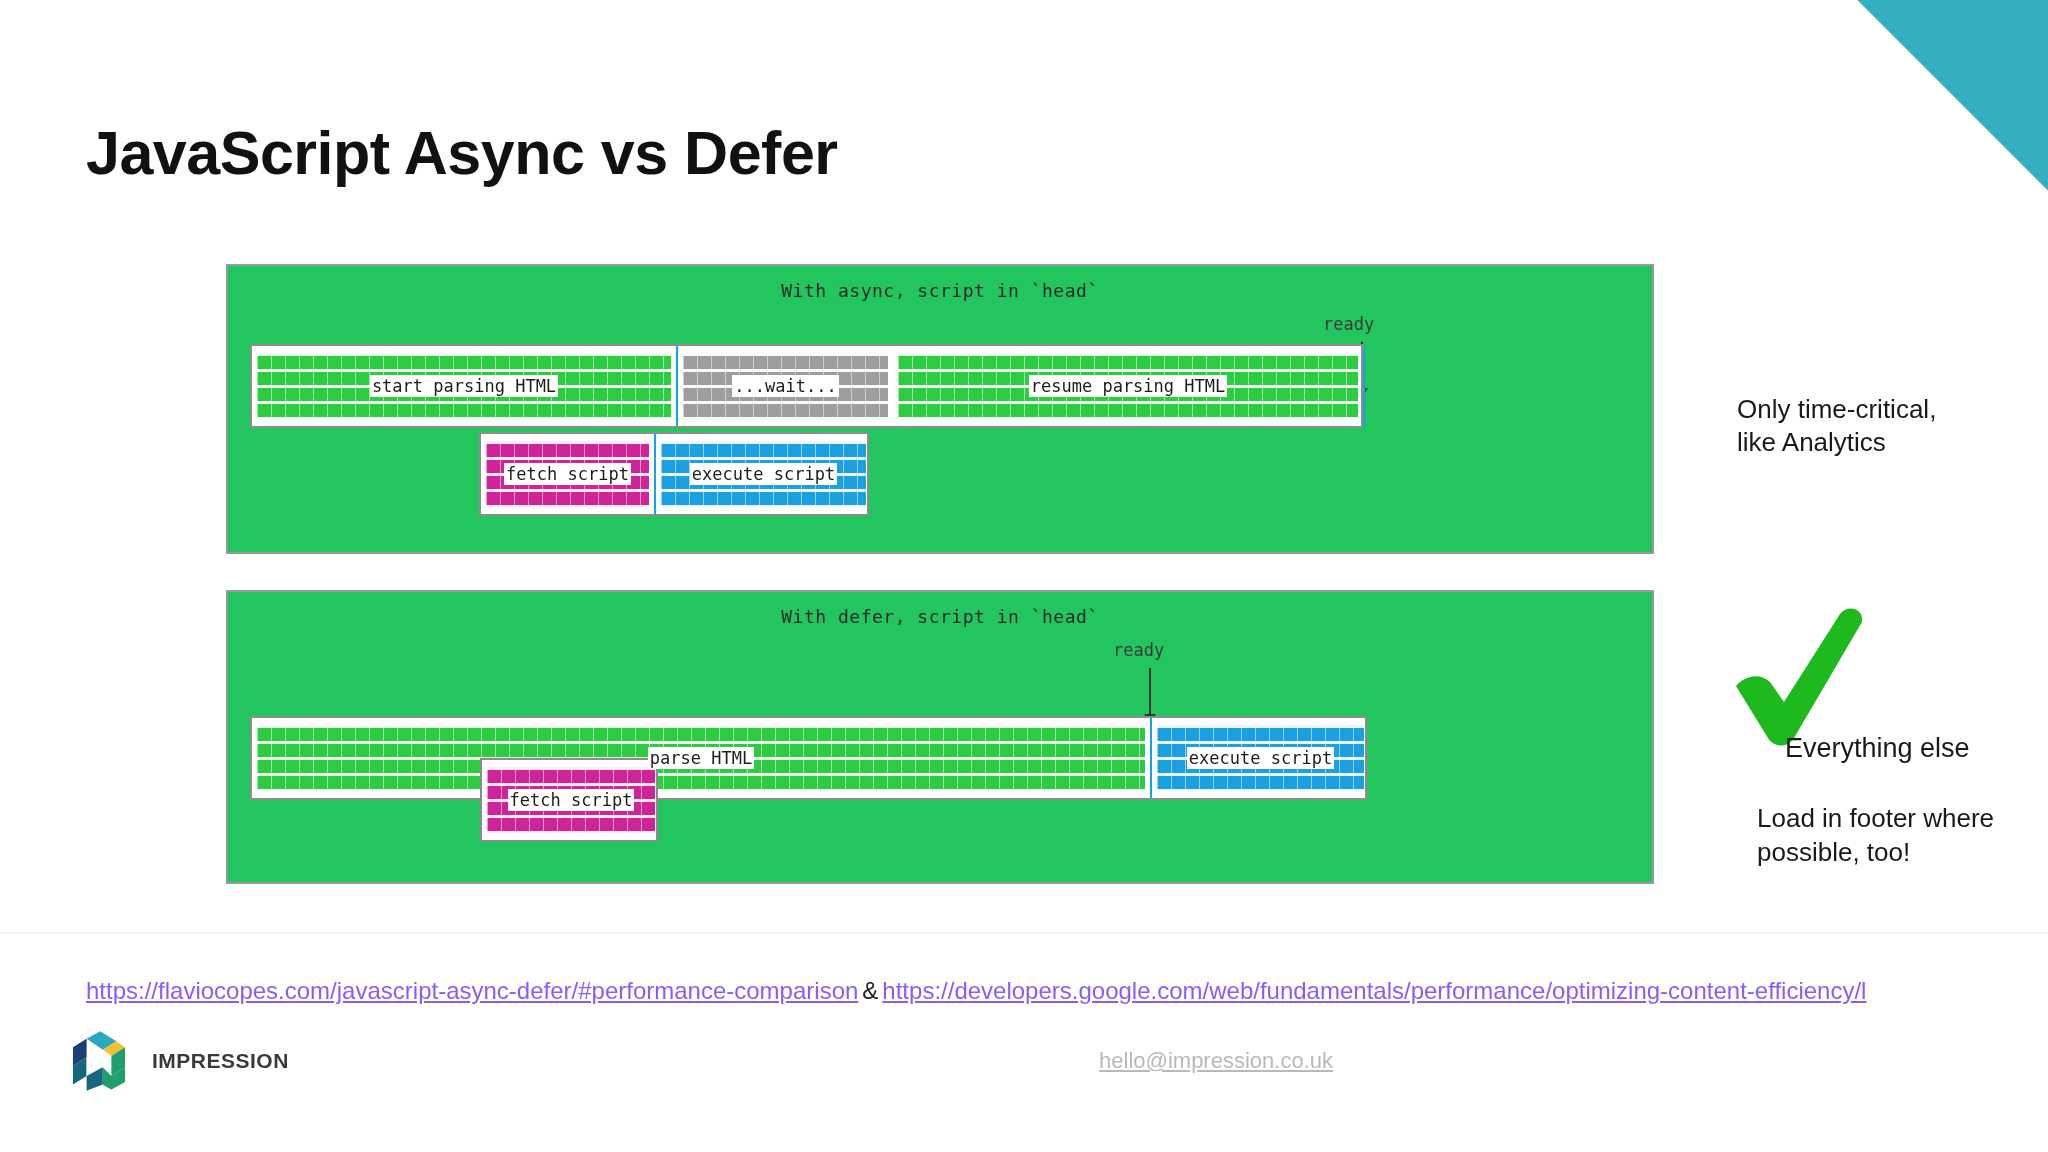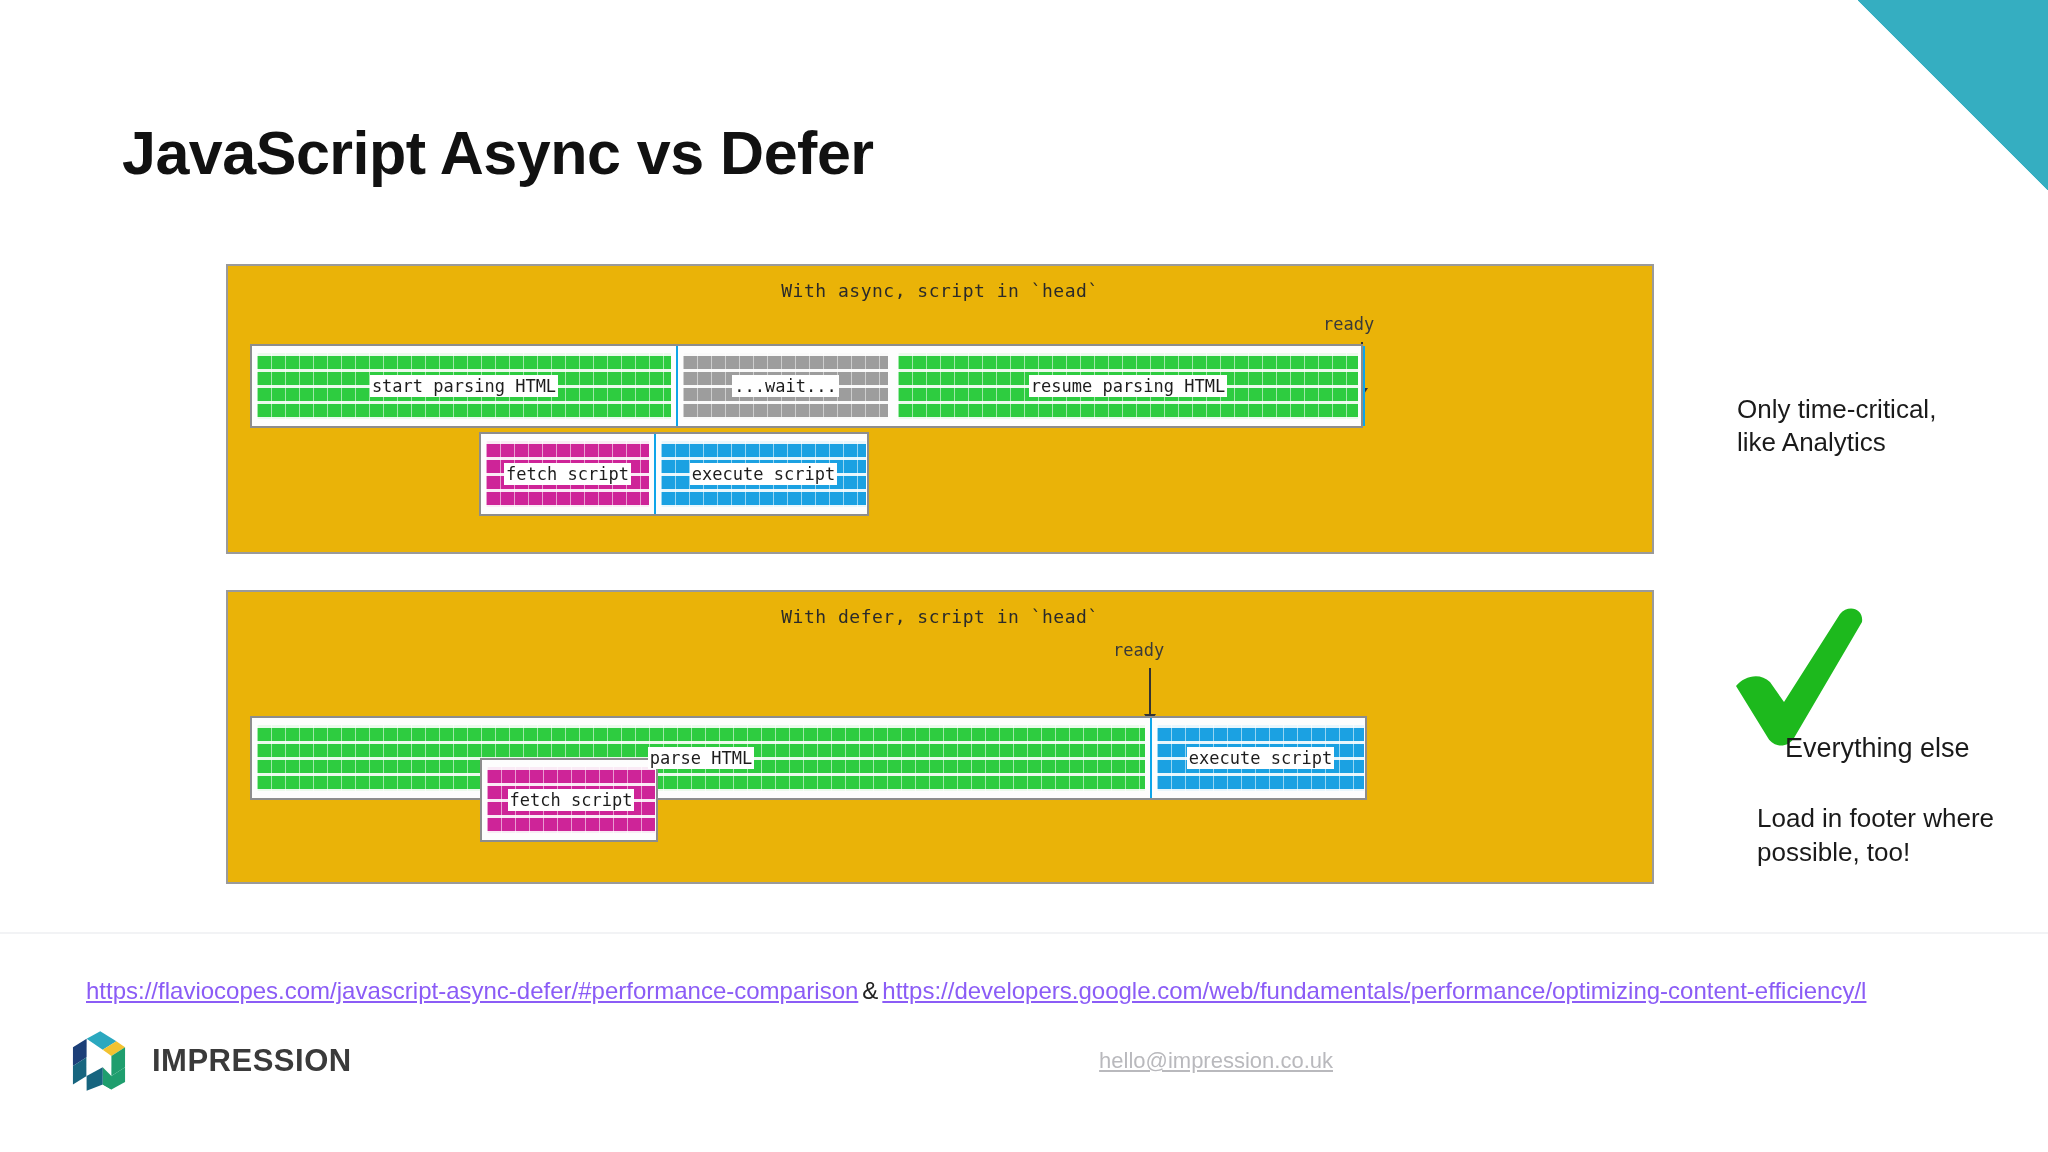--- a/index.html
+++ b/index.html
@@ -24,35 +24,34 @@
 
   
   .slide-title {
     position: absolute;
     left: 86px; top: 118px;
     font-size: 61px;
     font-weight: bold;
     letter-spacing: -0.5px;
     color: #111111;
     white-space: nowrap;
-    margin-left: 36px;
   }
 
   
   .diagram-wrap {
     position: absolute;
     left: 226px; top: 264px;
     width: 1430px; height: 620px;
   }
   .panel {
     position: absolute;
     left: 0;
     width: 1428px;
     border: 2px solid #9a9a9a;
-    background: #eab308;
+    background: #22c55e;
     box-sizing: border-box;
   }
   .panel-async { top: 0; height: 290px; }
   .panel-defer { top: 326px; height: 294px; }
 
   .panel-caption {
     position: absolute;
     top: 14px;
     left: 0; right: 0;
     text-align: center;
@@ -183,21 +182,21 @@
 
   .logo-block {
     position: absolute;
     left: 68px; top: 1030px;
     display: flex;
     align-items: center;
     gap: 22px;
   }
   .logo-mark { width: 62px; height: 62px; }
   .logo-word {
-    font-size: 31px;
+    font-size: 21px;
     font-weight: bold;
     letter-spacing: 0.5px;
     color: #3a3a3a;
   }
 
   .footer-email {
     position: absolute;
     right: 715px; top: 1048px;
     font-size: 22px;
     color: #b9b9bd;

